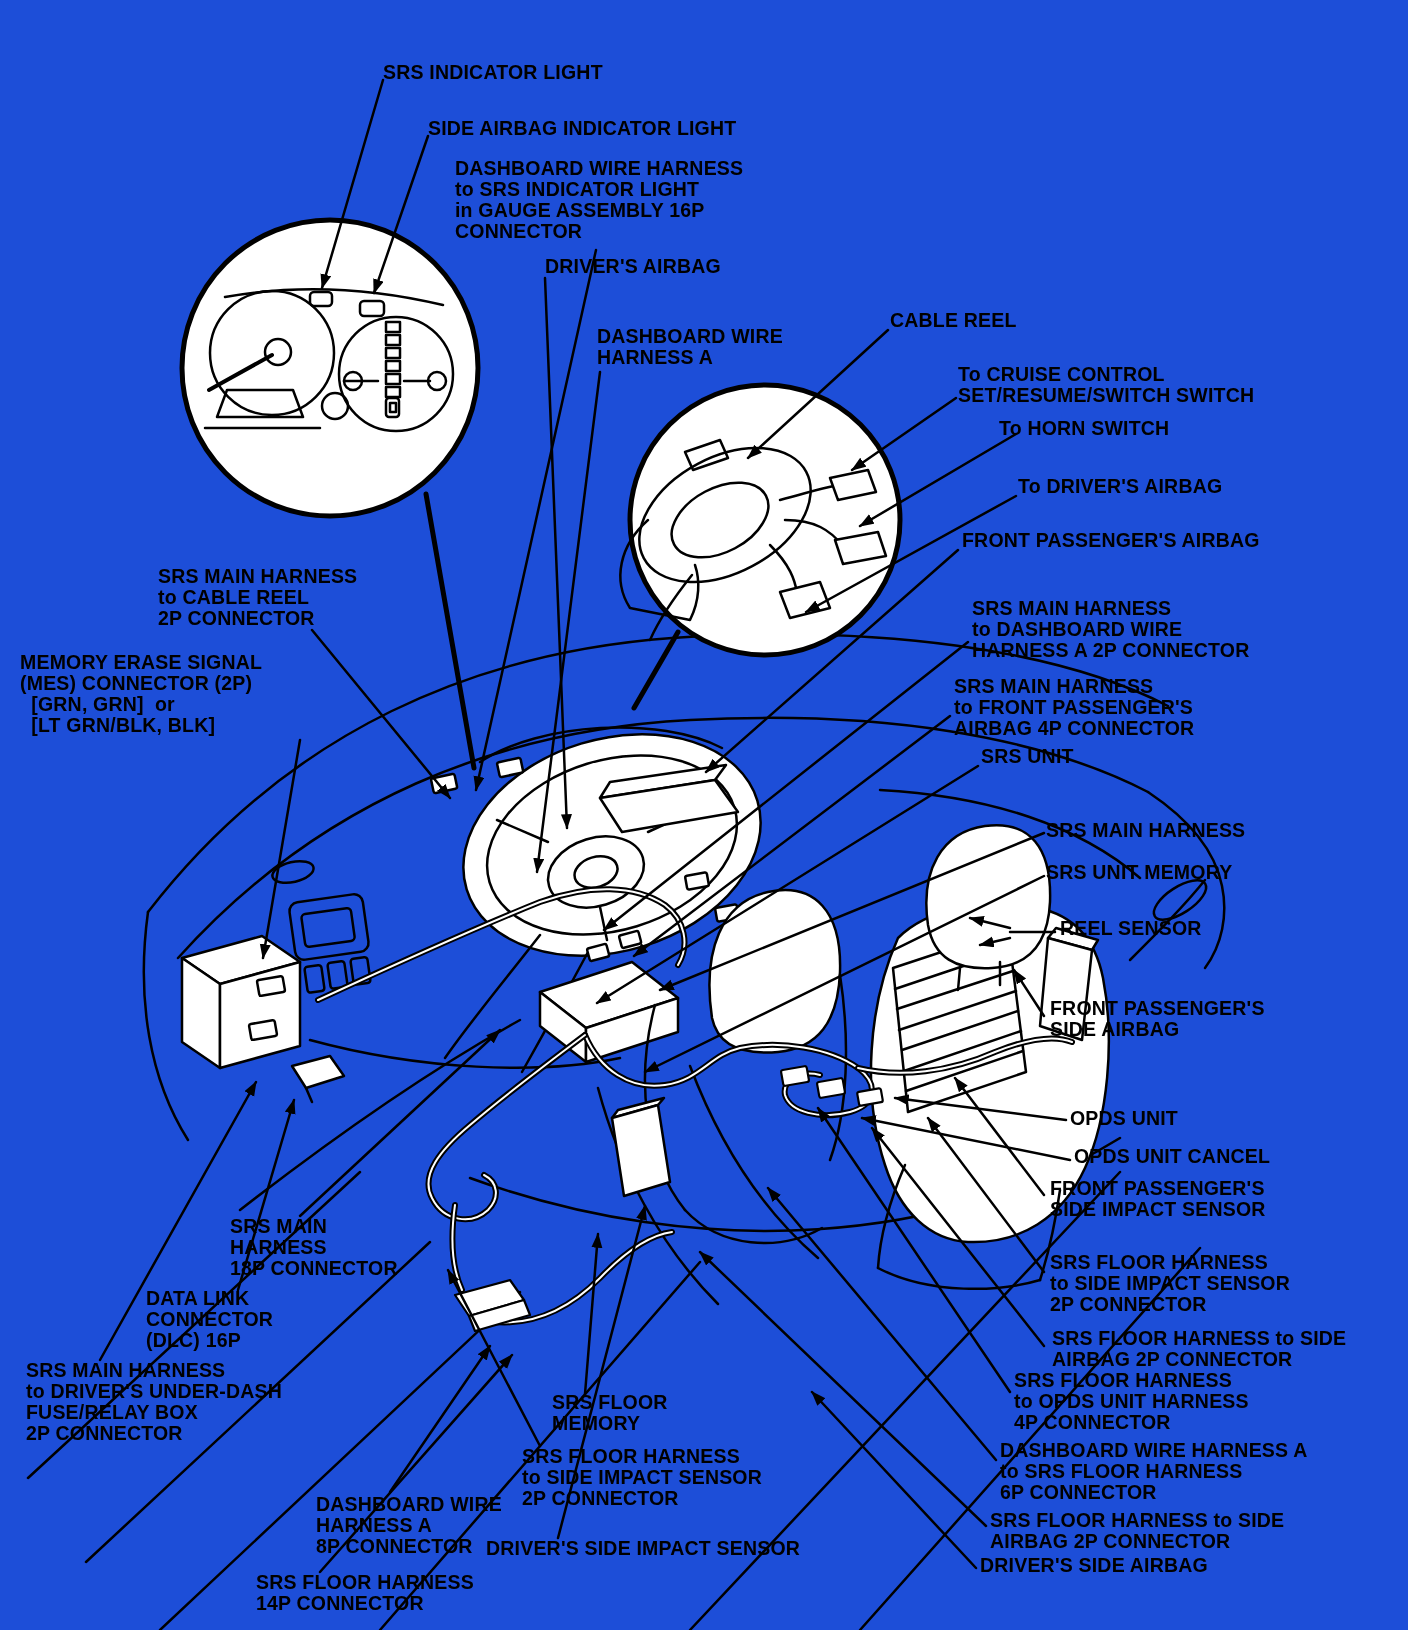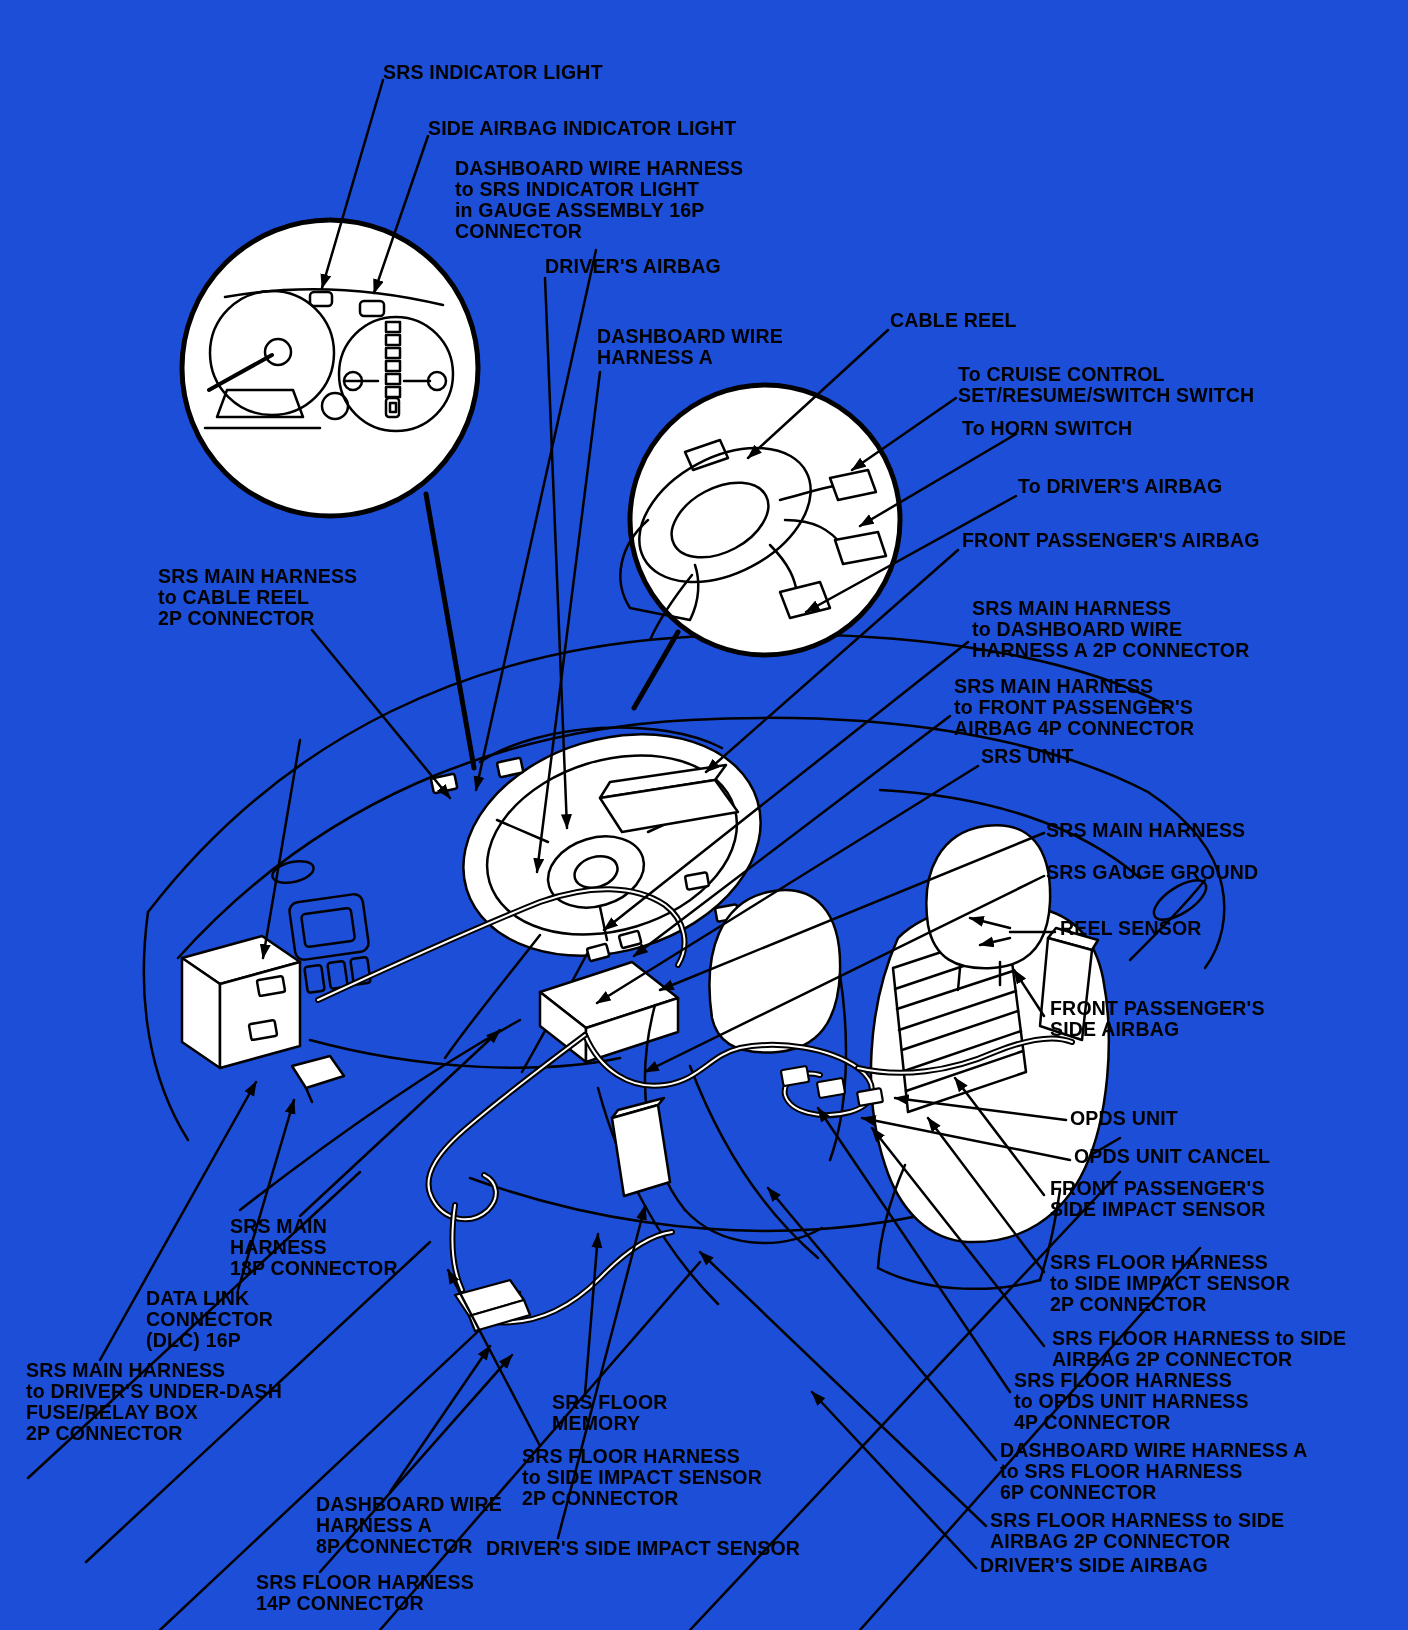--- a/index.html
+++ b/index.html
@@ -233,32 +233,32 @@
 <div class="lbl" style="left:455px;top:158px">DASHBOARD WIRE HARNESS
 to SRS INDICATOR LIGHT
 in GAUGE ASSEMBLY 16P
 CONNECTOR</div>
 <div class="lbl" style="left:545px;top:256px">DRIVER'S AIRBAG</div>
 <div class="lbl" style="left:597px;top:326px">DASHBOARD WIRE
 HARNESS A</div>
 <div class="lbl" style="left:890px;top:310px">CABLE REEL</div>
 <div class="lbl" style="left:958px;top:364px">To CRUISE CONTROL
 SET/RESUME/SWITCH SWITCH</div>
-<div class="lbl" style="left:962px;top:418px">To HORN SWITCH</div>
+<div class="lbl" style="left:999px;top:418px">To HORN SWITCH</div>
 <div class="lbl" style="left:1018px;top:476px">To DRIVER'S AIRBAG</div>
 <div class="lbl" style="left:962px;top:530px">FRONT PASSENGER'S AIRBAG</div>
 <div class="lbl" style="left:972px;top:598px">SRS MAIN HARNESS
 to DASHBOARD WIRE
 HARNESS A 2P CONNECTOR</div>
 <div class="lbl" style="left:954px;top:676px">SRS MAIN HARNESS
 to FRONT PASSENGER'S
 AIRBAG 4P CONNECTOR</div>
 <div class="lbl" style="left:981px;top:746px">SRS UNIT</div>
 <div class="lbl" style="left:1046px;top:820px">SRS MAIN HARNESS</div>
-<div class="lbl" style="left:1046px;top:862px">SRS GAUGE GROUND</div>
+<div class="lbl" style="left:1046px;top:862px">SRS UNIT MEMORY</div>
 <div class="lbl" style="left:1060px;top:918px">REEL SENSOR</div>
 <div class="lbl" style="left:1050px;top:998px">FRONT PASSENGER'S
 SIDE AIRBAG</div>
 <div class="lbl" style="left:1070px;top:1108px">OPDS UNIT</div>
 <div class="lbl" style="left:1074px;top:1146px">OPDS UNIT CANCEL</div>
 <div class="lbl" style="left:1050px;top:1178px">FRONT PASSENGER'S
 SIDE IMPACT SENSOR</div>
 <div class="lbl" style="left:1050px;top:1252px">SRS FLOOR HARNESS
 to SIDE IMPACT SENSOR
 2P CONNECTOR</div>
@@ -269,20 +269,24 @@
 4P CONNECTOR</div>
 <div class="lbl" style="left:1000px;top:1440px">DASHBOARD WIRE HARNESS A
 to SRS FLOOR HARNESS
 6P CONNECTOR</div>
 <div class="lbl" style="left:990px;top:1510px">SRS FLOOR HARNESS to SIDE
 AIRBAG 2P CONNECTOR</div>
 <div class="lbl" style="left:980px;top:1555px">DRIVER'S SIDE AIRBAG</div>
 <div class="lbl" style="left:158px;top:566px">SRS MAIN HARNESS
 to CABLE REEL
 2P CONNECTOR</div>
+<div class="lbl" style="left:20px;top:652px">MEMORY ERASE SIGNAL
+(MES) CONNECTOR (2P)
+  [GRN, GRN]  or
+  [LT GRN/BLK, BLK]</div>
 <div class="lbl" style="left:230px;top:1216px">SRS MAIN
 HARNESS
 18P CONNECTOR</div>
 <div class="lbl" style="left:146px;top:1288px">DATA LINK
 CONNECTOR
 (DLC) 16P</div>
 <div class="lbl" style="left:26px;top:1360px">SRS MAIN HARNESS
 to DRIVER'S UNDER-DASH
 FUSE/RELAY BOX
 2P CONNECTOR</div>

